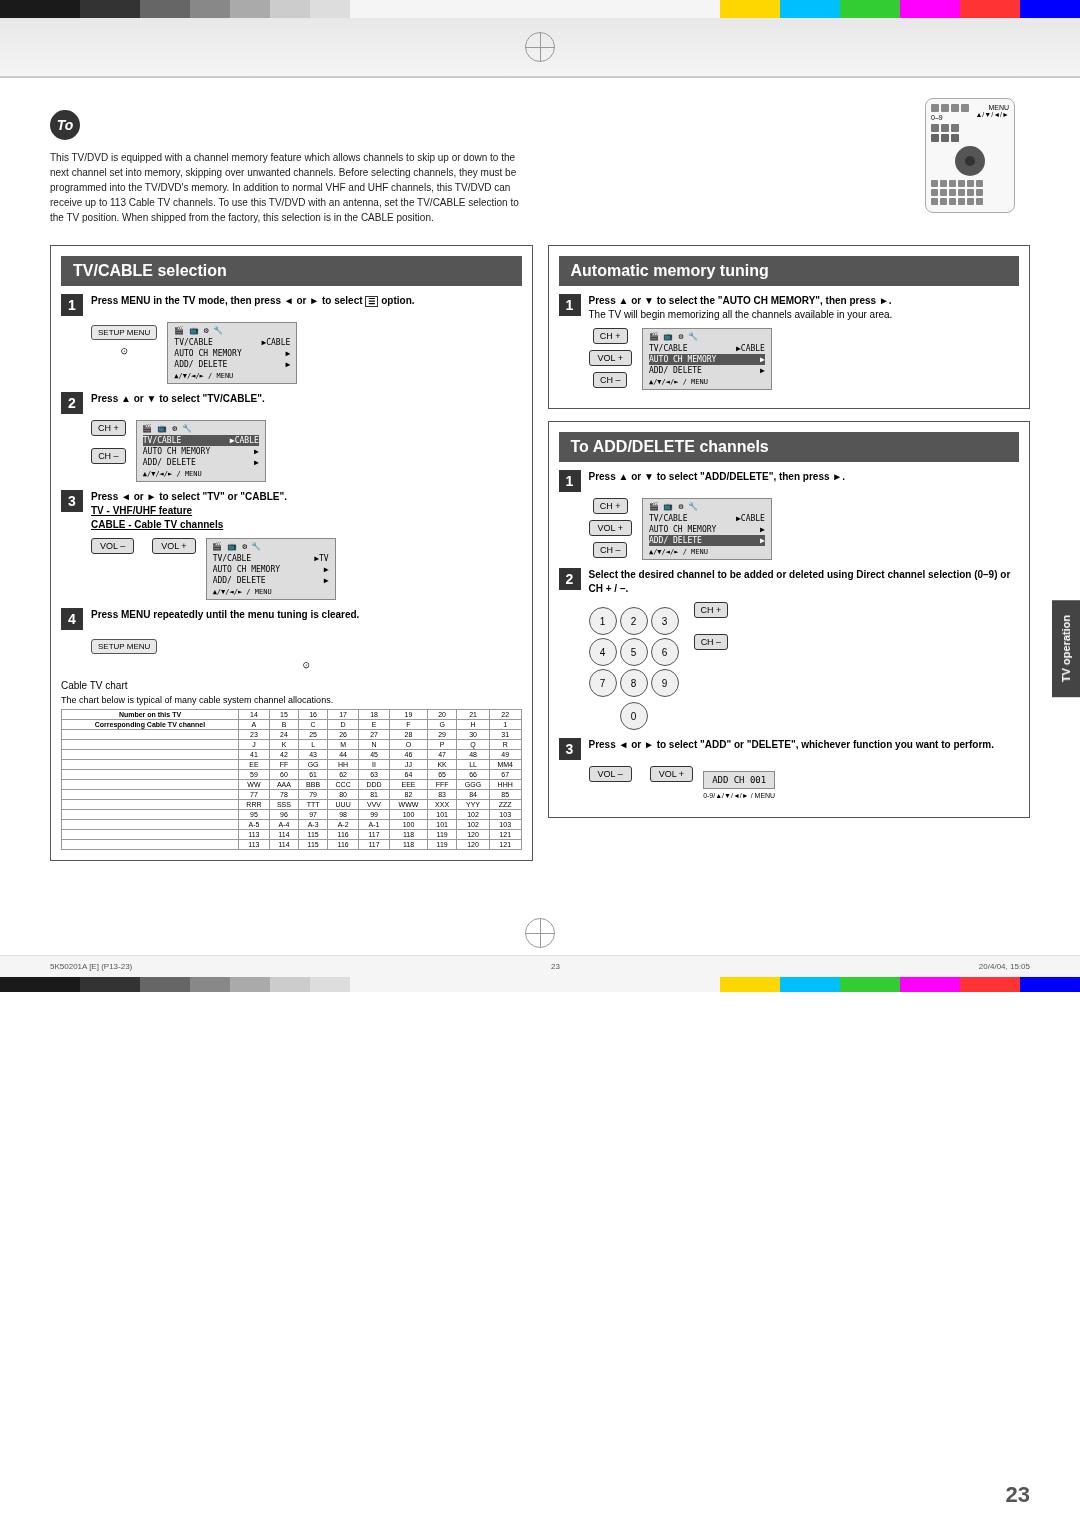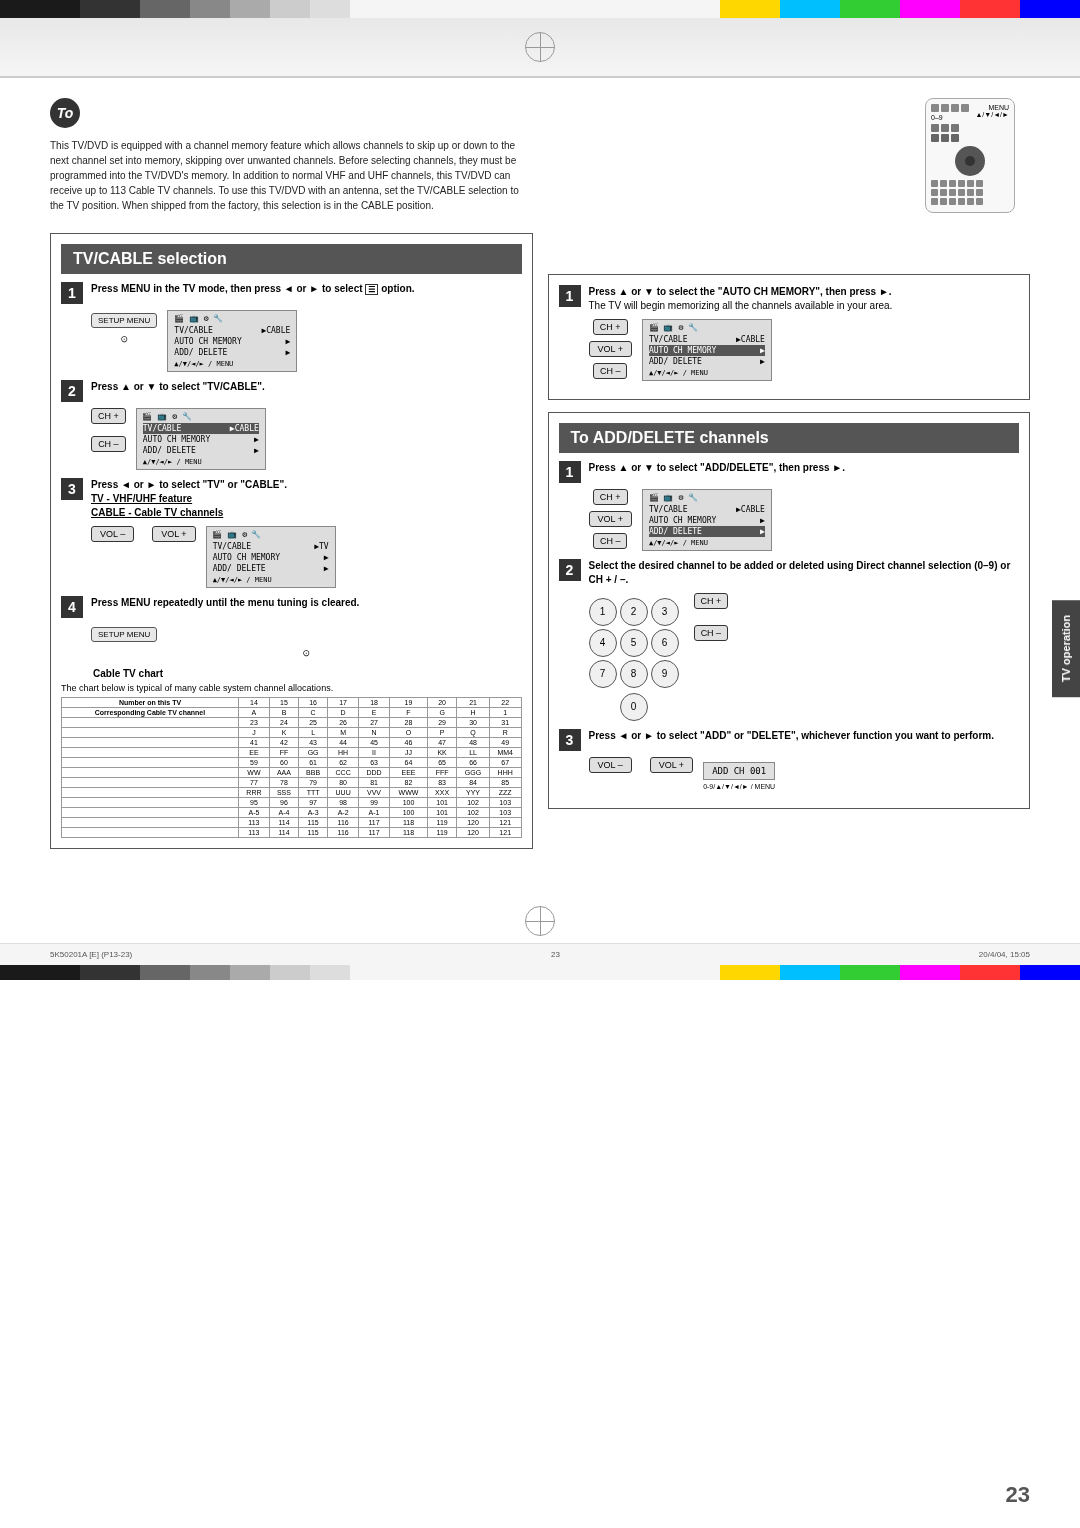--- a/index.html
+++ b/index.html
@@ -68,20 +68,21 @@
     
     .page-title-section {
       display: flex;
       align-items: flex-start;
       margin-bottom: 20px;
       gap: 30px;
     }
 
     .title-block {
       flex: 1;
+      margin-top: 12px;
     }
 
     .page-title {
       font-size: 32px;
       font-weight: bold;
       font-style: italic;
       color: #000;
       margin-bottom: 10px;
       display: flex;
       align-items: baseline;
@@ -115,21 +116,20 @@
     .remote-illustration {
       width: 120px;
       flex-shrink: 0;
     }
 
     
     .two-col {
       display: flex;
       gap: 15px;
       margin-bottom: 15px;
-      align-items: center;
     }
 
     .left-col {
       flex: 1;
     }
 
     .right-col {
       flex: 1;
     }
 
@@ -215,23 +215,22 @@
       grid-column: 2;
     }
 
     
     .cable-chart {
       margin-top: 10px;
     }
 
     .cable-chart-title {
       font-size: 10px;
-      font-weight: bold;
+      font-weight: normal;
       margin-bottom: 4px;
-      margin-left: 32px;
     }
 
     .cable-chart-desc {
       font-size: 9px;
       margin-bottom: 4px;
     }
 
     .chart-table {
       font-size: 7px;
       border-collapse: collapse;
@@ -767,20 +766,21 @@
               </tr>
             </tbody>
           </table>
         </div>
       </div>
     </div>
 
     <div class="right-col">
 
       <div class="bordered-box">
+        <div class="section-header">Automatic memory tuning</div>
 
         <div class="step-block">
           <div class="step-header">
             <div class="step-num">1</div>
             <div class="step-text">
               <b>Press ▲ or ▼ to select the "AUTO CH MEMORY", then press ►.</b><br>
               The TV will begin memorizing all the channels available in your area.
             </div>
           </div>
           <div style="display:flex; align-items:flex-start; gap:10px; margin-left:30px;">

